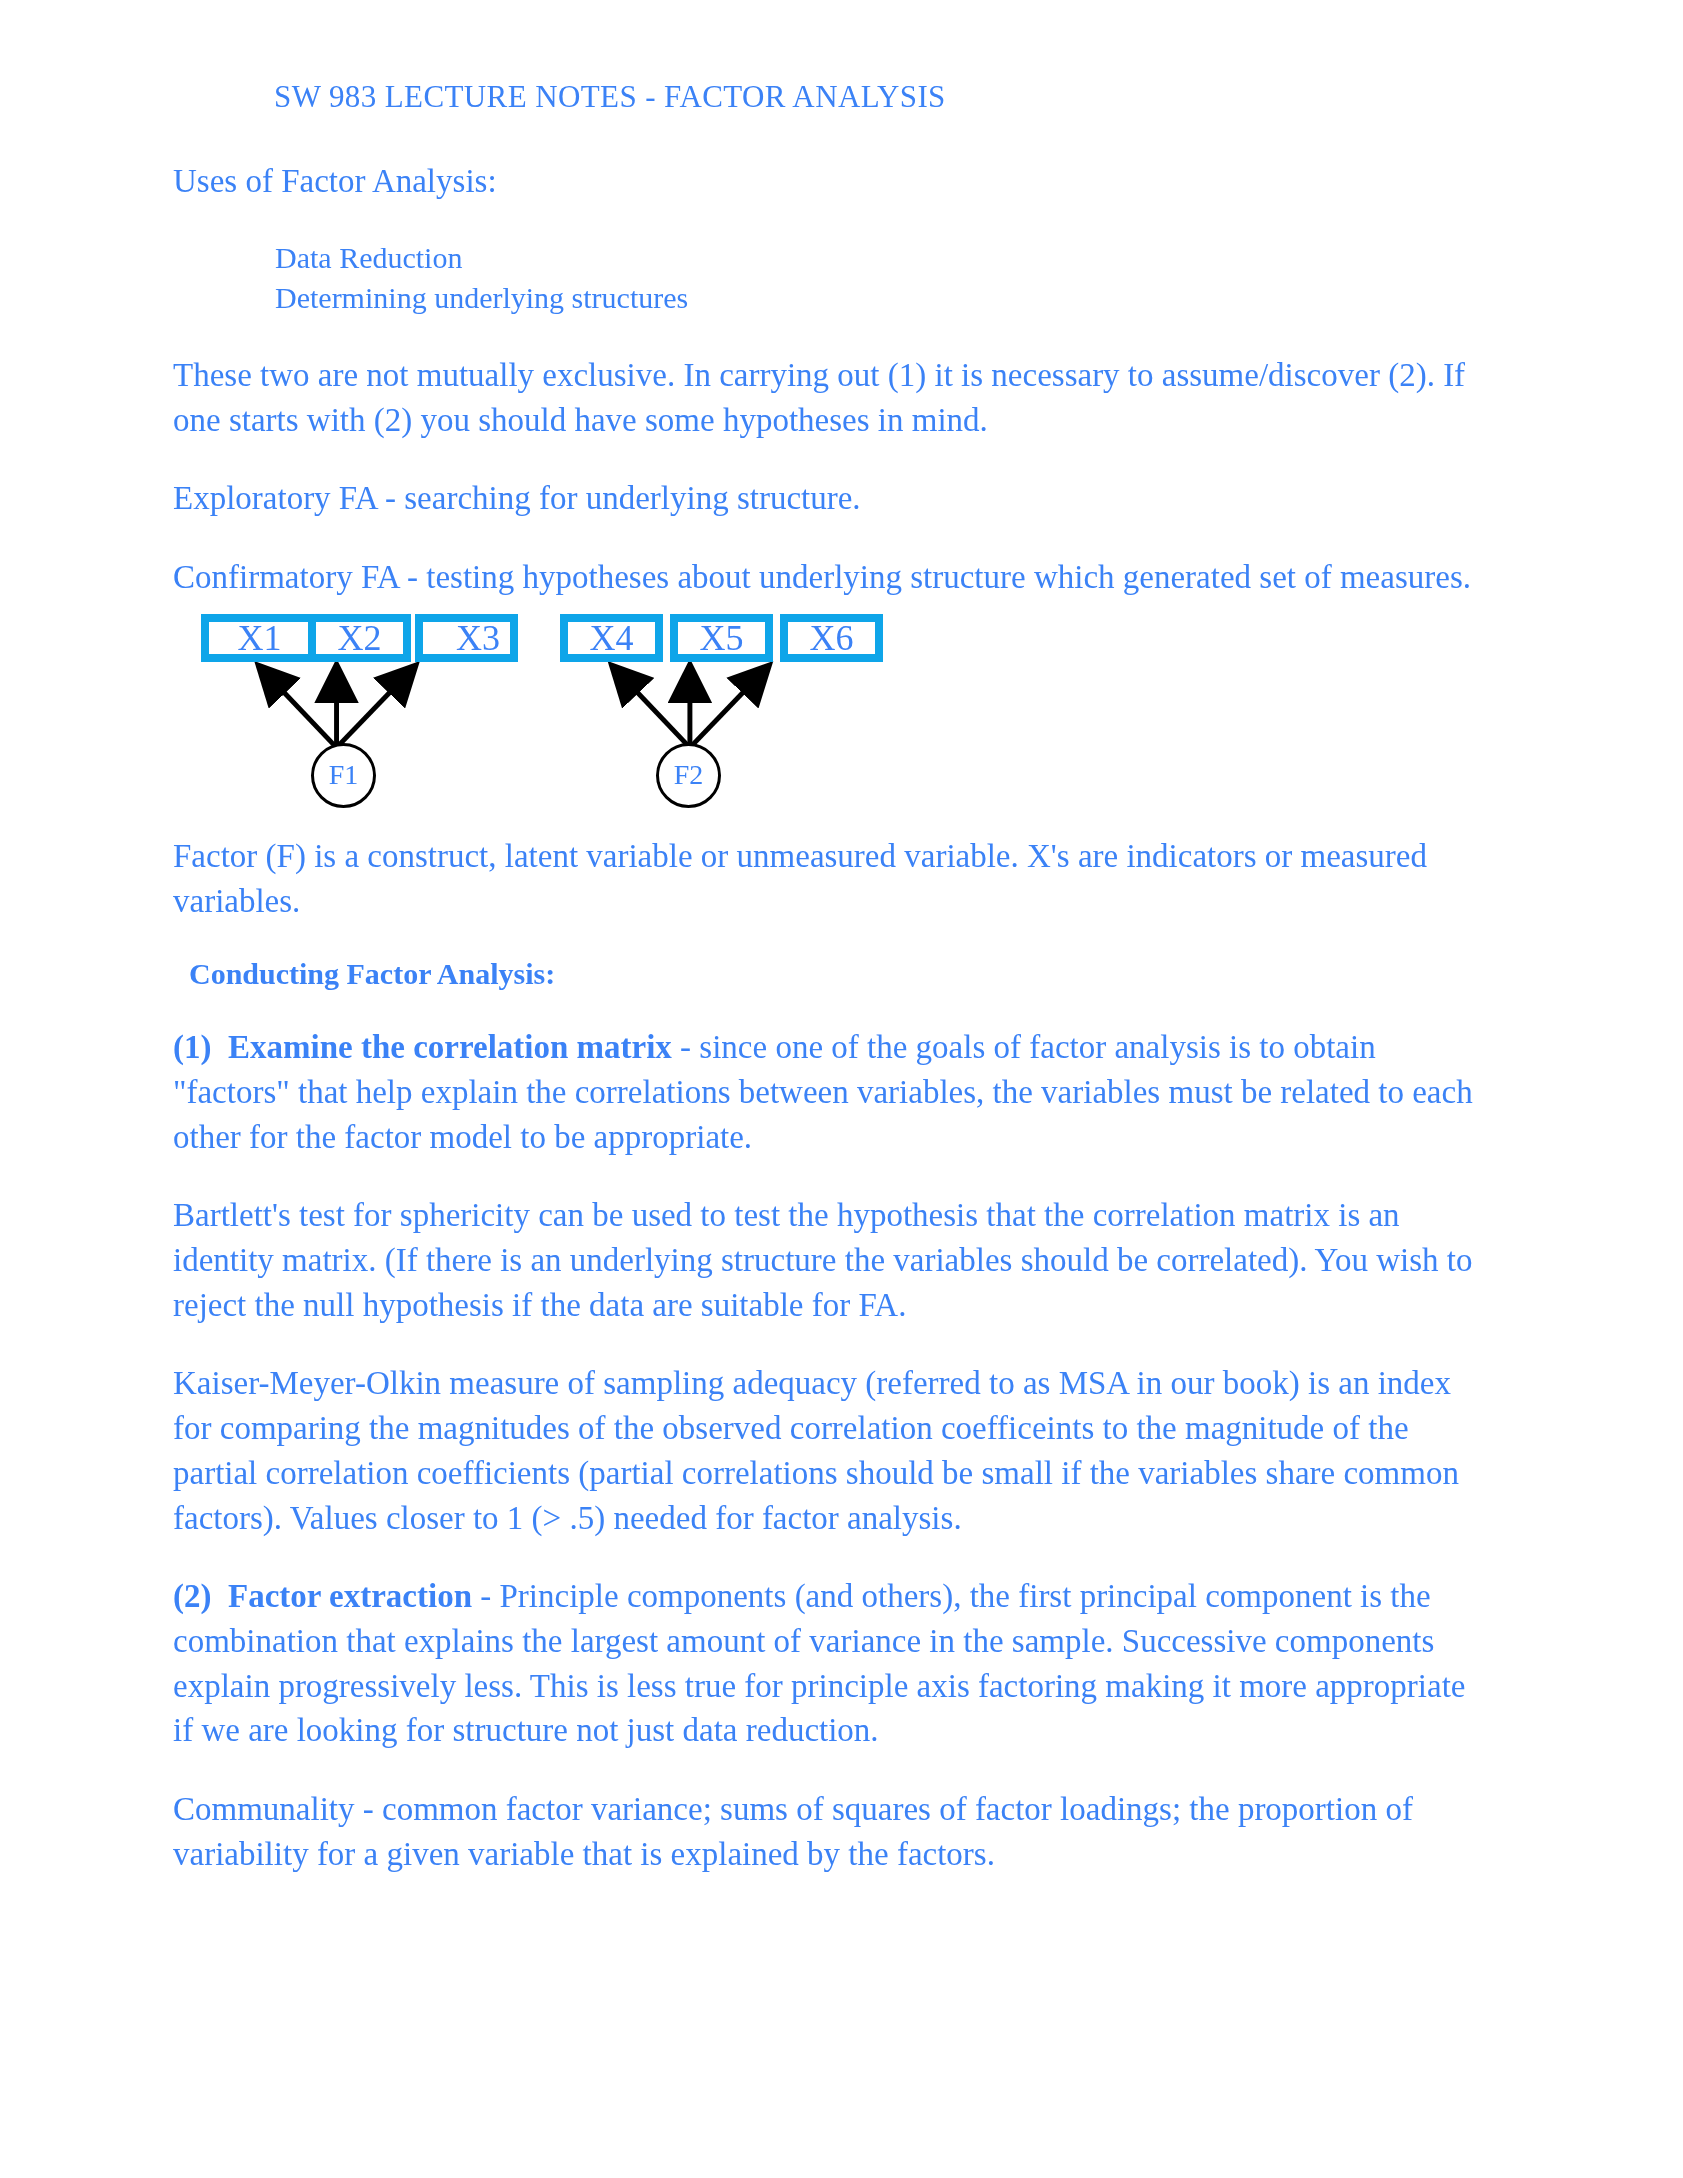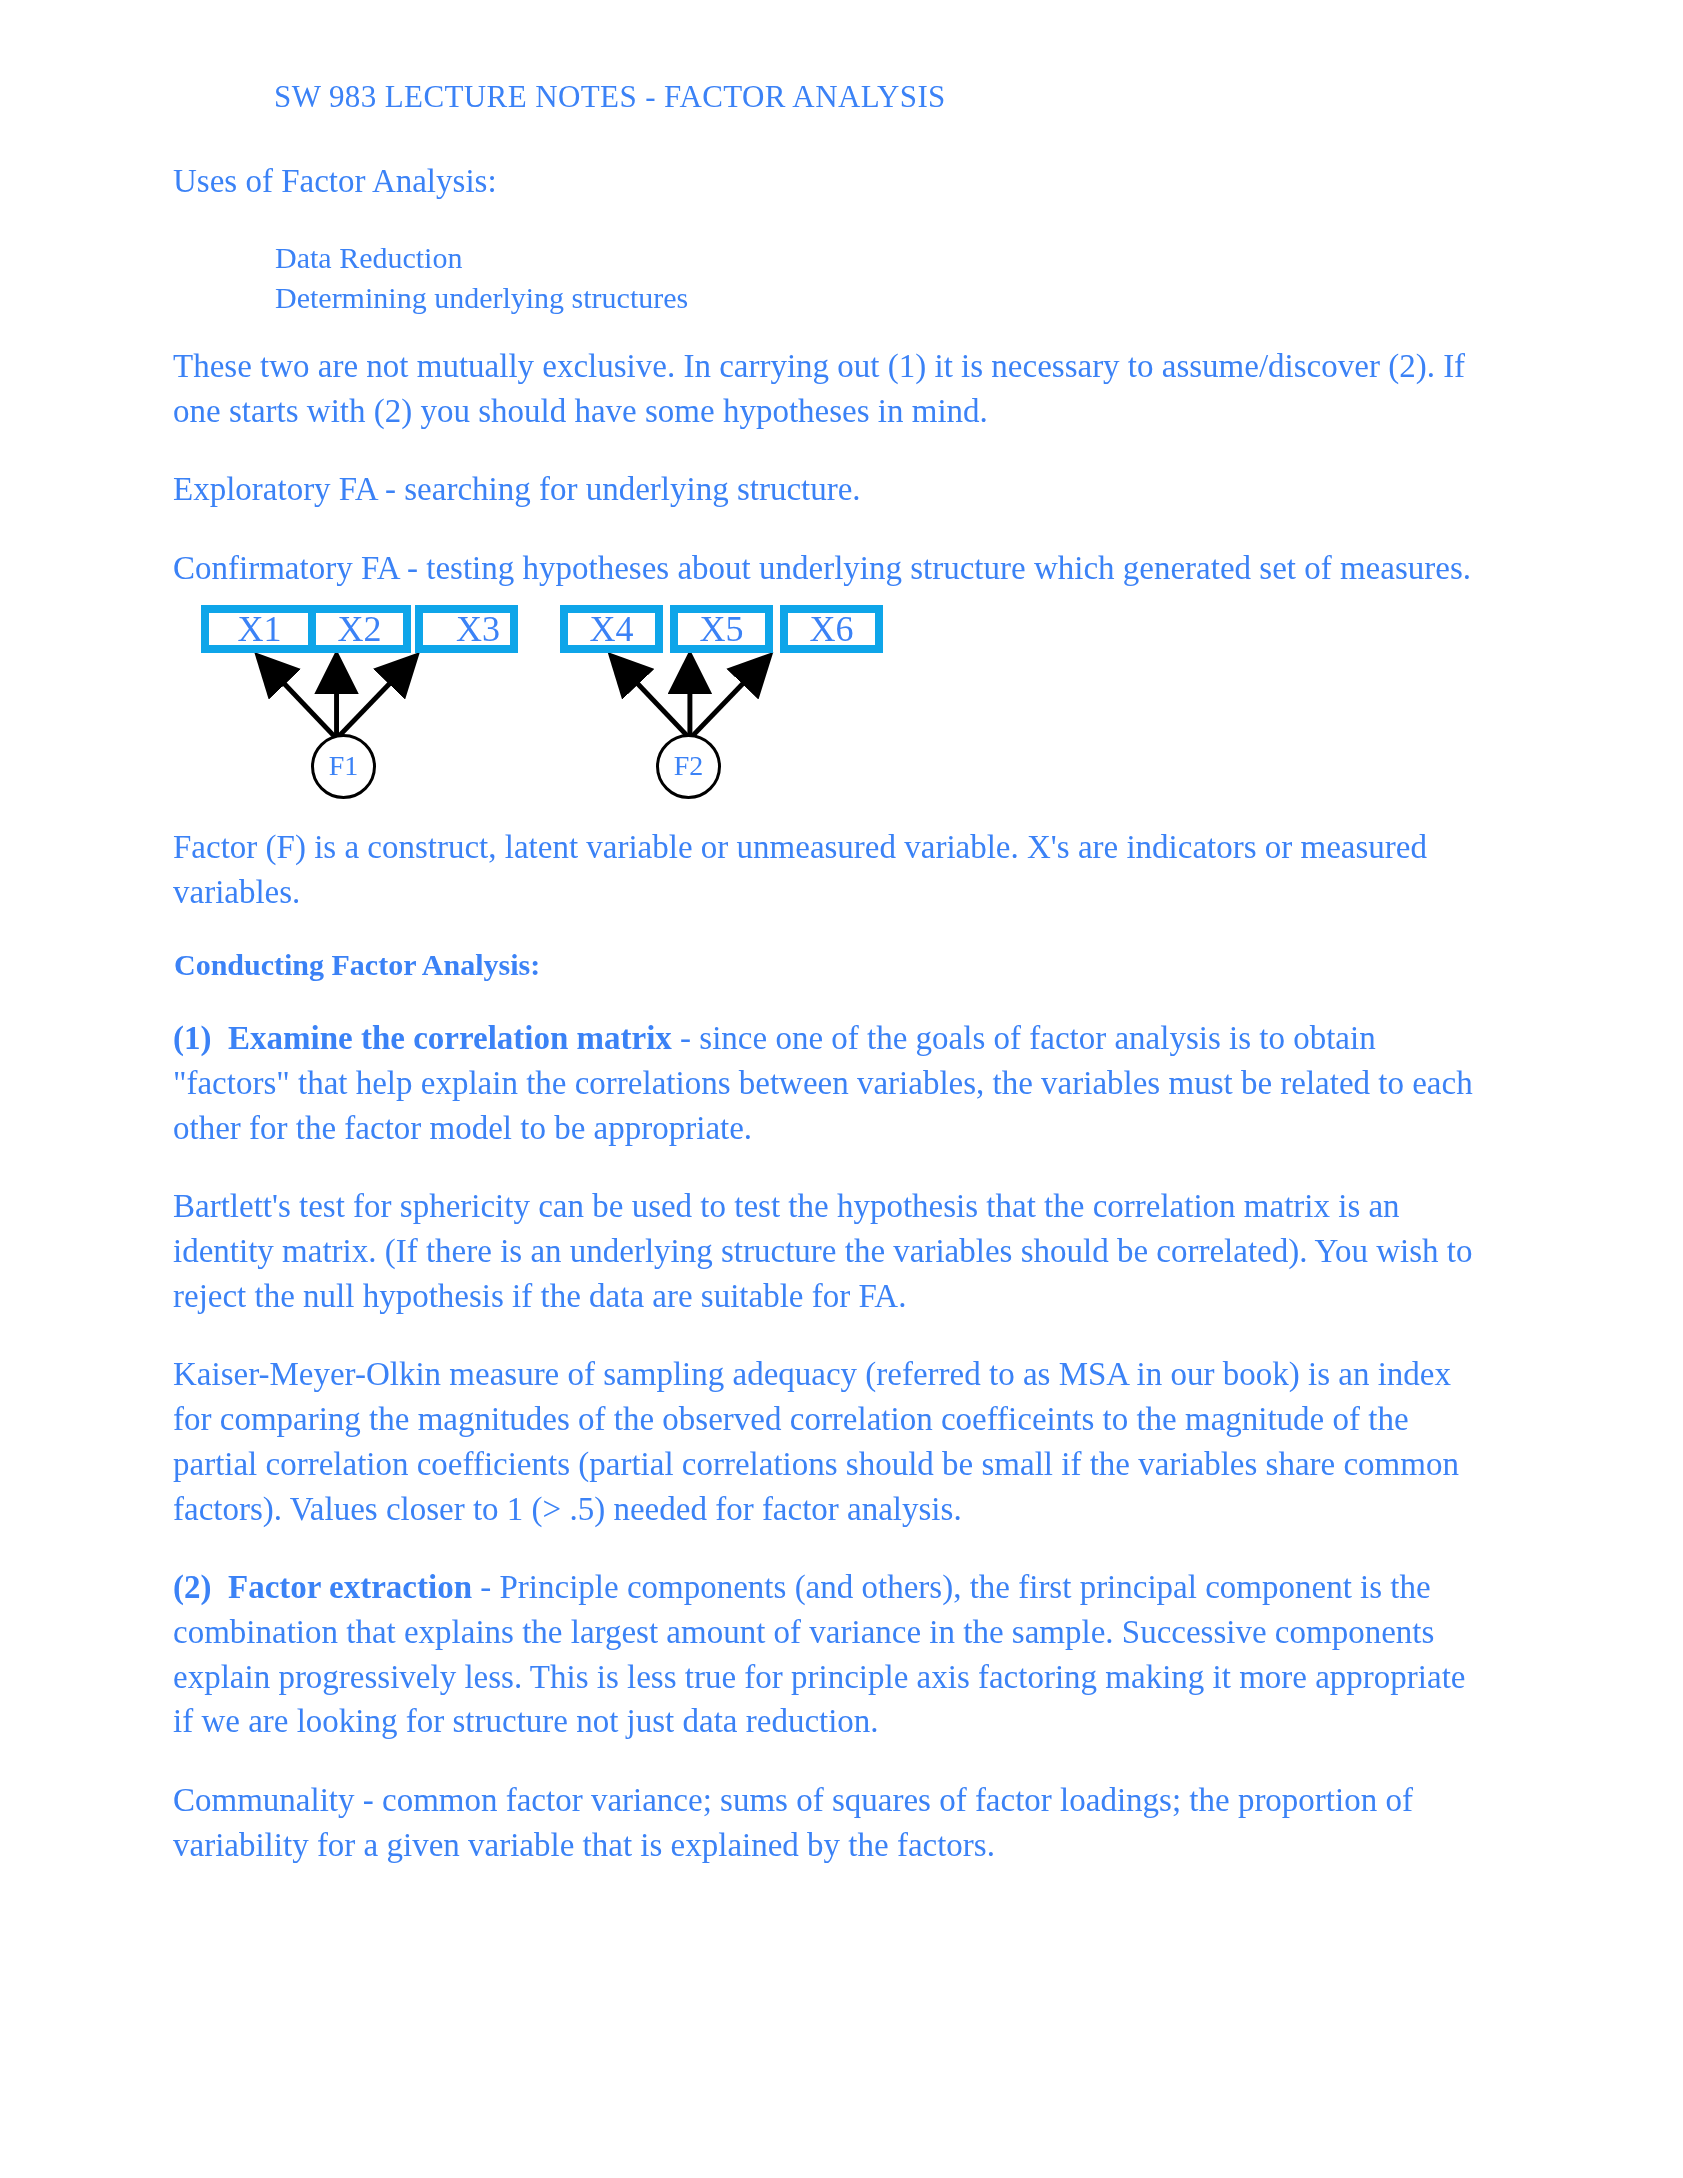--- a/index.html
+++ b/index.html
@@ -32,31 +32,31 @@
   p.para {
     font-size: 33px;
     line-height: 1.355;
     margin: 0 0 34px 0;
     text-align: left;
   }
   p.tight {
     margin-bottom: 0;
   }
   .indent-block {
-    margin: 0 0 25px 102px;
+    margin: 0 0 34px 102px;
     font-size: 30px;
     line-height: 1.355;
   }
   .indent-block div {
     white-space: nowrap;
   }
   .heading {
     font-weight: bold;
     font-size: 30px;
-    margin: 0 0 34px 1px;
+    margin: 0 0 34px 16px;
   }
   .lead {
     font-weight: bold;
   }
   .underline {
   }
 
   
   .diagram {
     position: relative;

